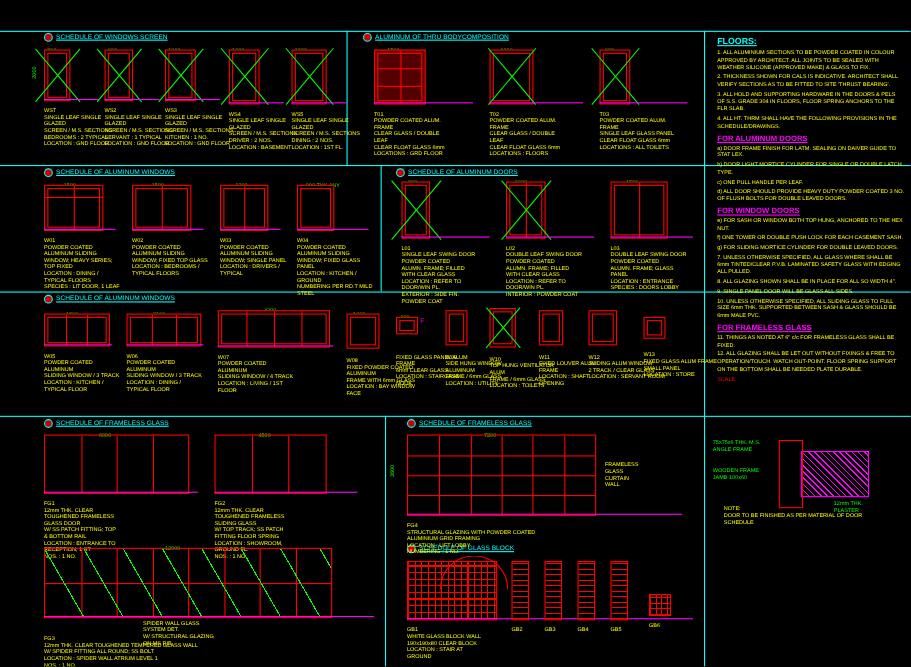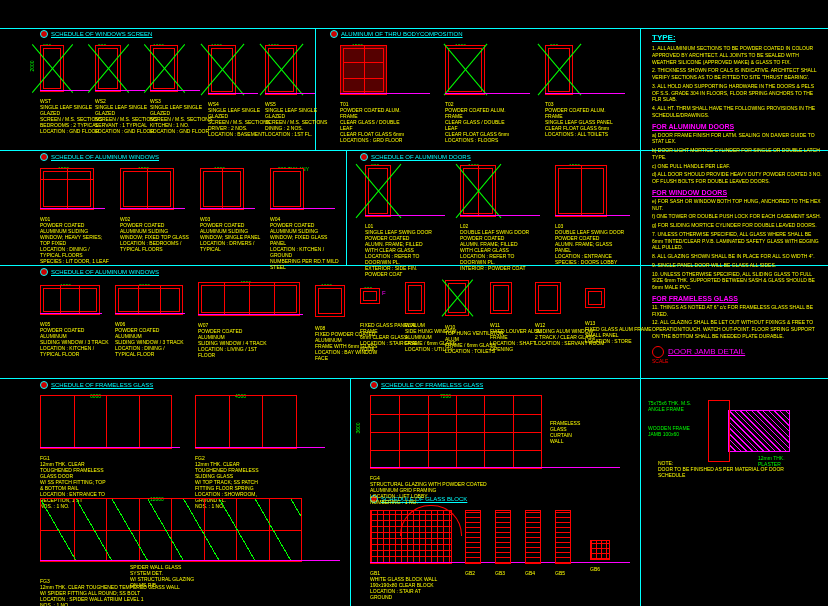--- a/index.html
+++ b/index.html
@@ -450,21 +450,21 @@
   <div class="cell" style="left:555px;top:510px">
     <div class="big-dwg" style="width:14px;height:52px;background:repeating-linear-gradient(0deg,#f00 0 1px,transparent 1px 5px)"></div>
     <div class="lbl" style="margin-top:6px">GB5</div>
   </div>
   <div class="cell" style="left:590px;top:540px">
     <div class="big-dwg" style="width:18px;height:18px;background:repeating-linear-gradient(0deg,#f00 0 1px,transparent 1px 5px),repeating-linear-gradient(90deg,#f00 0 1px,transparent 1px 5px)"></div>
     <div class="lbl" style="margin-top:6px">GB6</div>
   </div>
 
   <div class="notes">
-    <h3>TYPE:</h3>
+    <h3>FLOORS:</h3>
     <span class="line">1. ALL ALUMINIUM SECTIONS TO BE POWDER COATED IN COLOUR APPROVED BY ARCHITECT. ALL JOINTS TO BE SEALED WITH WEATHER SILICONE (APPROVED MAKE) &amp; GLASS TO FIX.</span>
     <span class="line">2. THICKNESS SHOWN FOR CALS IS INDICATIVE. ARCHITECT SHALL VERIFY SECTIONS AS TO BE FITTED TO SITE 'THRUST BEARING'.</span>
     <span class="line">3. ALL HOLD AND SUPPORTING HARDWARE IN THE DOORS &amp; PELS OF S.S. GRADE 304 IN FLOORS, FLOOR SPRING ANCHORS TO THE FLR SLAB.</span>
     <span class="line">4. ALL HT. THRM SHALL HAVE THE FOLLOWING PROVISIONS IN THE SCHEDULE/DRAWINGS.</span>
     <h4>FOR ALUMINUM DOORS</h4>
     <span class="line">a) DOOR FRAME FINISH FOR LATM. SEALING ON DAIVER GUIDE TO STAT LEX.</span>
     <span class="line">b) DOOR LIGHT MORTICE CYLINDER FOR SINGLE OR DOUBLE LATCH TYPE.</span>
     <span class="line">c) ONE PULL HANDLE PER LEAF.</span>
     <span class="line">d) ALL DOOR SHOULD PROVIDE HEAVY DUTY POWDER COATED 3 NO. OF FLUSH BOLTS FOR DOUBLE LEAVED DOORS.</span>
     <h4>FOR WINDOW DOORS</h4>
@@ -472,24 +472,20 @@
     <span class="line">f) ONE TOWER OR DOUBLE PUSH LOCK FOR EACH CASEMENT SASH.</span>
     <span class="line">g) FOR SLIDING MORTICE CYLINDER FOR DOUBLE LEAVED DOORS.</span>
     <span class="line">7. UNLESS OTHERWISE SPECIFIED, ALL GLASS WHERE SHALL BE 6mm TINTED/CLEAR P.V.B. LAMINATED SAFETY GLASS WITH EDGING ALL PULLED.</span>
     <span class="line">8. ALL GLAZING SHOWN SHALL BE IN PLACE FOR ALL SO WIDTH 4".</span>
     <span class="line">9. SINGLE PANEL DOOR WILL BE GLASS ALL SIDES.</span>
     <span class="line">10. UNLESS OTHERWISE SPECIFIED, ALL SLIDING GLASS TO FULL SIZE 6mm THK. SUPPORTED BETWEEN SASH &amp; GLASS SHOULD BE 6mm MALE PVC.</span>
     <h4>FOR FRAMELESS GLASS</h4>
     <span class="line">11. THINGS AS NOTED AT 6" c/c FOR FRAMELESS GLASS SHALL BE FIXED.</span>
     <span class="line">12. ALL GLAZING SHALL BE LET OUT WITHOUT FIXINGS &amp; FREE TO OPERATION/TOUCH. WATCH OUT-POINT. FLOOR SPRING SUPPORT ON THE BOTTOM SHALL BE NEEDED PLATE DURABLE.</span>
 
-    <div style="margin-top:6px;display:flex;align-items:center;gap:4px">
-      <span style="width:10px;height:10px;border-radius:50%;border:1px solid #f00;display:inline-block"></span>
-      <span style="color:#f0f;font-size:8px;text-decoration:underline">DOOR JAMB DETAIL</span>
-    </div>
     <span style="color:#f00;font-size:5px">SCALE</span>
   </div>
 
   <div class="jamb">
     <div class="jamb-box" style="position:absolute;left:40px;top:10px">
       <div class="jamb-hatch"></div>
     </div>
     <div style="position:absolute;left:20px;top:0;width:20px;height:60px;border:1px solid #f00"></div>
     <div class="lbl" style="position:absolute;left:-40px;top:0;color:#0f0;max-width:50px">75x75x6 THK. M.S.
 ANGLE FRAME</div>

